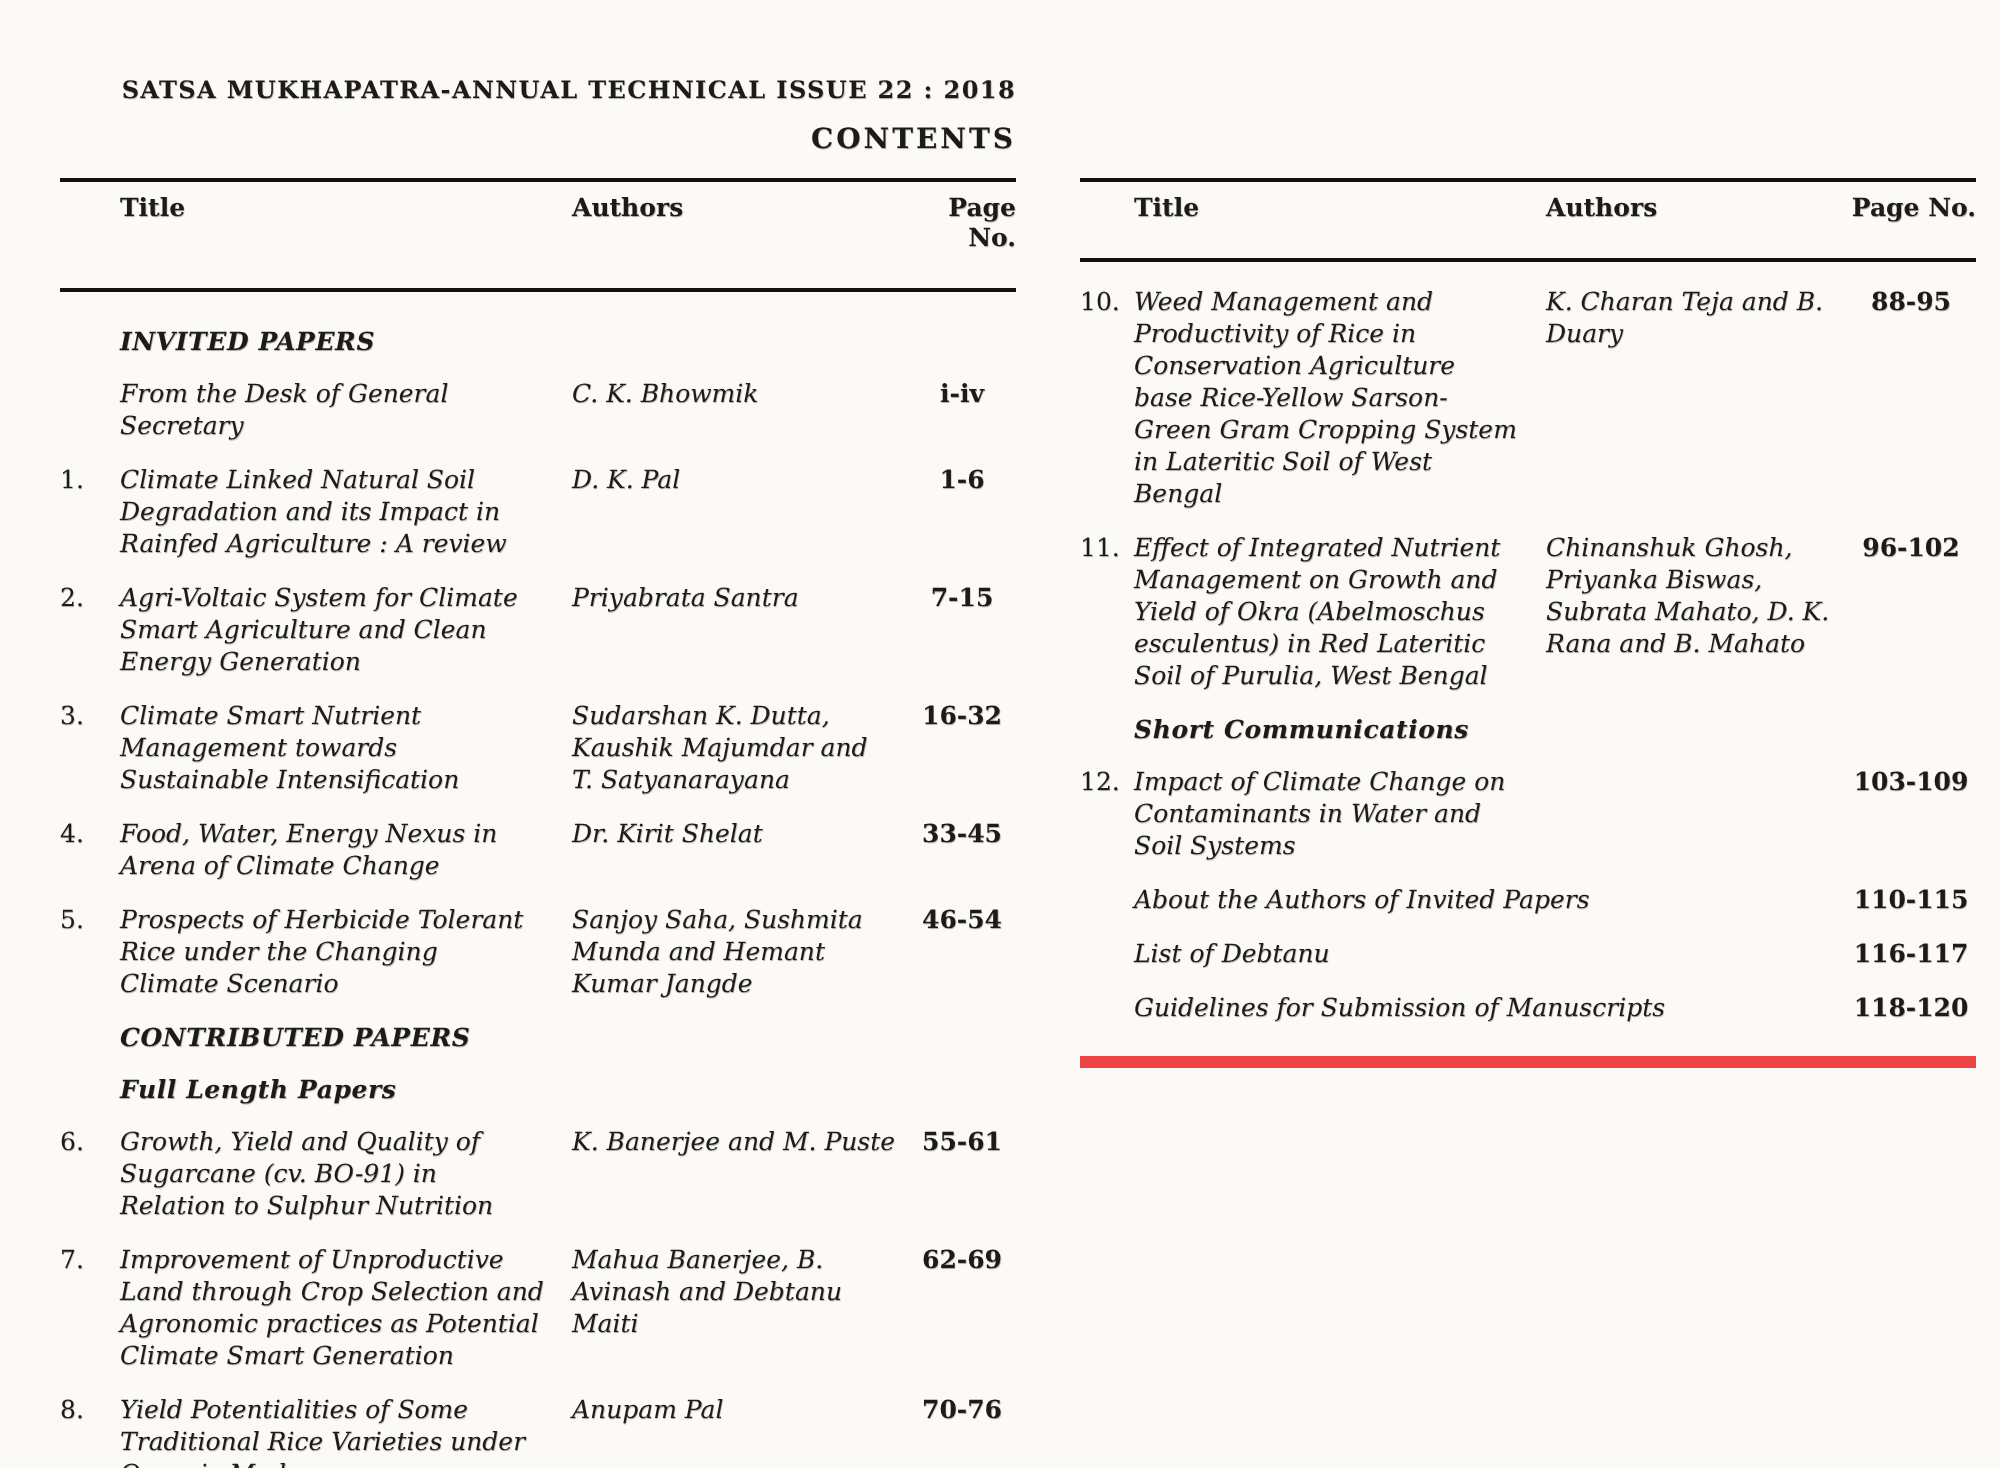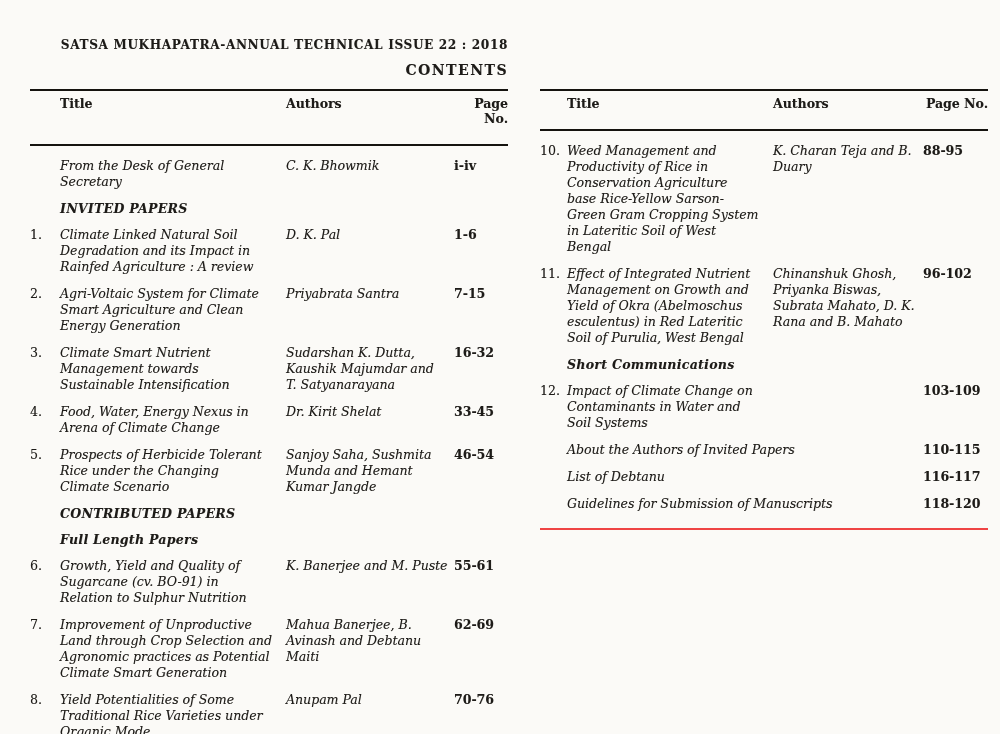--- a/index.html
+++ b/index.html
@@ -34,30 +34,30 @@
     padding: 5px 0 18px 0;
     font-size: 12.5px; font-weight: bold;
   }
   .left  .toc-header, .left  .toc-row { grid-template-columns: 30px 226px 168px 1fr; }
   .right .toc-header, .right .toc-row { grid-template-columns: 27px 206px 150px 1fr; }
   .h-title { grid-column: 2; }
   .h-authors { grid-column: 3; }
   .h-page { grid-column: 4; text-align: right; }
 
   .toc-body { padding-top: 12px; }
-  .right .toc-body { border-bottom: 2px solid #ef4444; padding-bottom: 5px; }
+  .right .toc-body { border-bottom: 6px solid #ef4444; padding-bottom: 5px; }
 
   .toc-row { display: grid; margin-bottom: 11px; font-size: 12.5px; line-height: 16px; }
   .toc-row.section { margin-top: 5px; margin-bottom: 10px; }
   .cell { display: block; }
   .cell.no { padding-right: 4px; }
   .cell.title { grid-column: 2; font-style: italic; padding-right: 14px; }
   .cell.title.wide { grid-column: 2 / 4; padding-right: 0; }
   .cell.authors { grid-column: 3; font-style: italic; padding-right: 6px; }
-  .cell.pages { grid-column: 4; text-align: left; font-weight: bold; }
+  .cell.pages { grid-column: 4; text-align: center; font-weight: bold; }
   .section-label { grid-column: 2 / 5; font-weight: bold; font-style: italic; letter-spacing: 0.3px; }
 </style>
 </head>
 <body>
 
 <div class="page">
 
   <div class="masthead">
     <div class="journal-title">SATSA MUKHAPATRA-ANNUAL TECHNICAL ISSUE 22 : 2018</div>
     <div class="contents-heading">CONTENTS</div>
@@ -65,29 +65,29 @@
 
   <div class="columns">
 
     <div class="toc left">
       <div class="toc-header">
         <span class="h-title">Title</span>
         <span class="h-authors">Authors</span>
         <span class="h-page">Page No.</span>
       </div>
       <div class="toc-body">
+          <div class="toc-row section">
+            <span class="cell no"></span>
+            <span class="section-label">INVITED PAPERS</span>
+          </div>
           <div class="toc-row">
             <span class="cell no"></span>
             <span class="cell title">From the Desk of General Secretary</span>
             <span class="cell authors">C. K. Bhowmik</span>
             <span class="cell pages">i-iv</span>
-          </div>
-          <div class="toc-row section">
-            <span class="cell no"></span>
-            <span class="section-label">INVITED PAPERS</span>
           </div>
           <div class="toc-row">
             <span class="cell no">1.</span>
             <span class="cell title">Climate Linked Natural Soil Degradation and its Impact in Rainfed Agriculture : A review</span>
             <span class="cell authors">D. K. Pal</span>
             <span class="cell pages">1-6</span>
           </div>
           <div class="toc-row">
             <span class="cell no">2.</span>
             <span class="cell title">Agri-Voltaic System for Climate Smart Agriculture and Clean Energy Generation</span>

